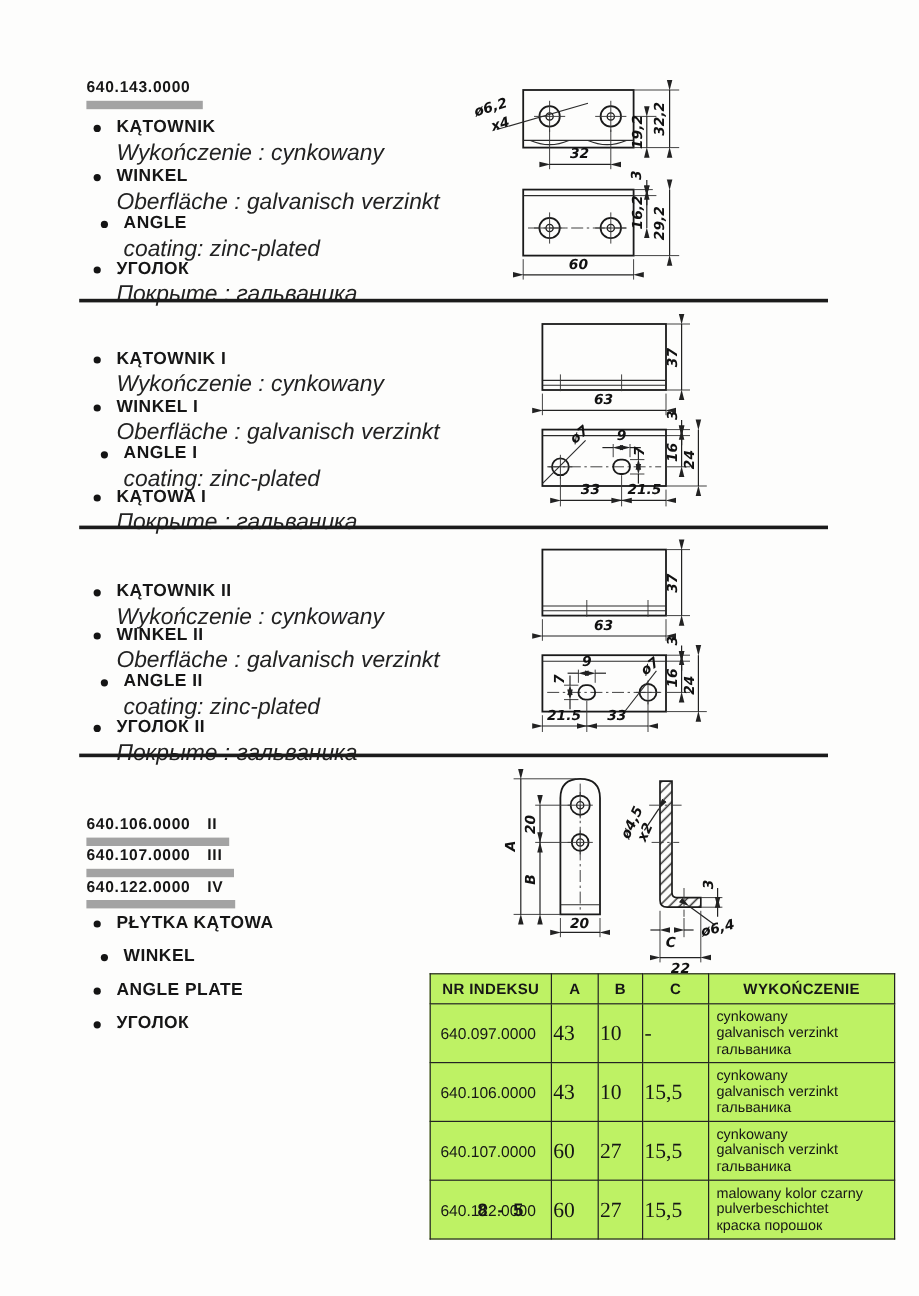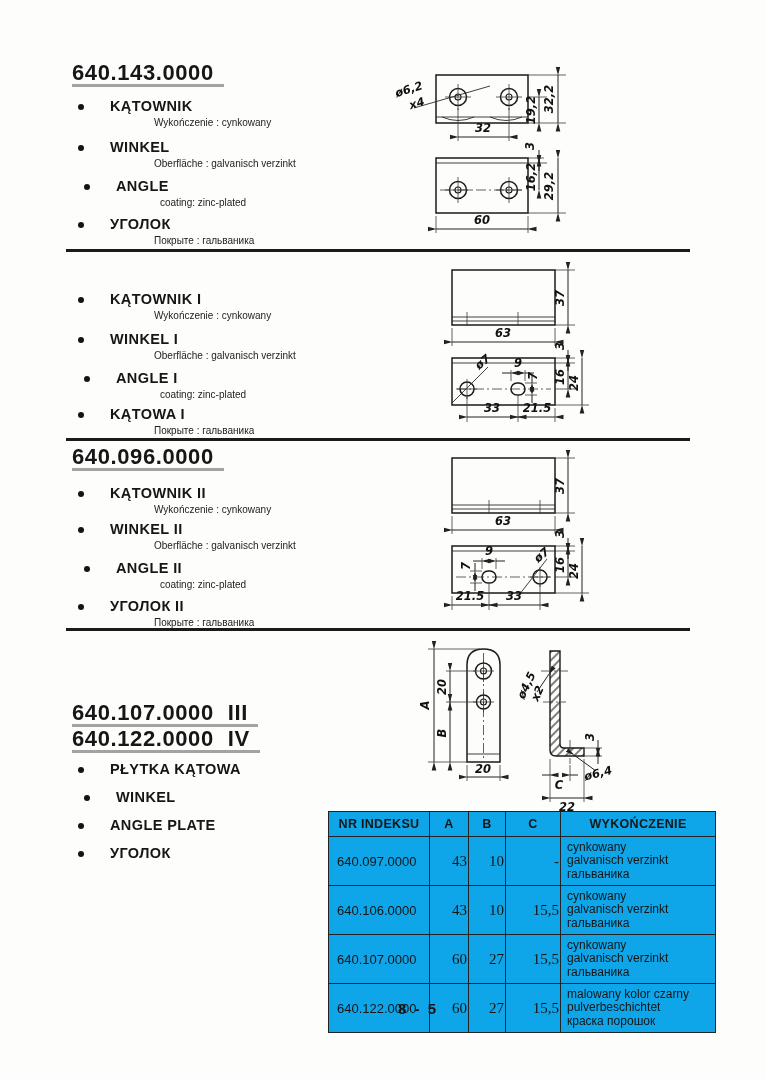--- a/index.html
+++ b/index.html
@@ -2,46 +2,46 @@
 <html><head>
 <meta charset="utf-8">
 <style>
   html,body { margin:0; padding:0; background:#e8e8e8; }
   .page {
     position:relative; width:766px; height:1080px; margin:0 auto;
     background:#fdfdfc; color:#161616; overflow:hidden;
     font-family:"Liberation Sans", sans-serif;
   }
   .code-head {
-    position:absolute; font-weight:bold; font-size:22px; letter-spacing:.6px;
-    border-bottom:3px solid #a3a3a3; padding:0 10px 1px 0; line-height:21px;
+    position:absolute; font-weight:bold; font-size:13px; letter-spacing:.6px;
+    border-bottom:7px solid #a3a3a3; padding:0 10px 1px 0; line-height:21px;
     white-space:nowrap;
   }
   .code-suffix { margin-left:14px; }
-  .item { position:absolute; display:flex; gap:26px; }
+  .item { position:absolute; display:flex; gap:13px; }
   .dot { width:6px; height:6px; border-radius:50%; background:#141414; margin-top:5px; flex:none; }
   .it-title { font-weight:bold; font-size:14.5px; letter-spacing:.4px; line-height:15px; white-space:nowrap; }
-  .it-sub { font-size:10px; margin-top:3px; color:#222; white-space:nowrap;margin-left:44px; }
+  .it-sub { font-style:italic; font-size:19px; margin-top:3px; color:#222; white-space:nowrap; }
   .rule { position:absolute; left:66px; width:624px; height:2.5px; background:#1b1b1b; }
   svg.drawing { position:absolute; overflow:visible; }
   .o   { fill:none; stroke:#1a1a1a; stroke-width:1.5; }
   .o2  { fill:none; stroke:#1a1a1a; stroke-width:1.1; }
   .thin{ fill:none; stroke:#2a2a2a; stroke-width:.9; }
   .ext { fill:none; stroke:#3a3a3a; stroke-width:.8; }
   .dim { fill:none; stroke:#222; stroke-width:1; marker-start:url(#arr); marker-end:url(#arr); }
   .dime{ fill:none; stroke:#222; stroke-width:1; marker-end:url(#arr); }
   .center { fill:none; stroke:#3a3a3a; stroke-width:.8; stroke-dasharray:10 3 2 3; }
   text.dm { font:italic bold 11.5px "DejaVu Sans", sans-serif; fill:#111; text-anchor:middle; }
   .tablewrap { position:absolute; left:328px; top:811px; }
-  table.parts { border-collapse:collapse; background:#0ea5e9; }
+  table.parts { border-collapse:collapse; background:#bef264;margin-left:30px; }
   .parts th, .parts td { border:1.7px solid #232323; }
   .parts th { font-size:12.5px; font-weight:bold; letter-spacing:.3px; height:22px; padding:1px 6px; }
   .parts td { height:44px; }
   td.nr  { font-size:13px; padding:0 4px 0 8px; width:88px; }
-  td.num { font-family:"Liberation Serif", serif; font-size:15px; text-align:right; }
+  td.num { font-family:"Liberation Serif", serif; font-size:18px; text-align:left; }
   td.ca { width:36px; } td.cb { width:34px;border-radius:14px; } td.cc { width:52px; }
   td.fin { font-size:12px; line-height:13.5px; padding:2px 6px; width:142px; }
   .footer { position:absolute; left:398px; top:1000px; font-weight:bold; font-size:15px; letter-spacing:2px; }
 </style>
 </head>
 <body>
 
 <div class="page">
 
   <svg width="0" height="0" style="position:absolute">
@@ -218,23 +218,20 @@
       <path class="ext" d="M23,133 V158 M74,132 V158 M111,144 V158"></path>
       <line class="dim" x1="23" y1="153" x2="74" y2="153"></line>
       <text class="dm" x="48" y="148">33</text>
       <line class="dim" x1="74" y1="153" x2="111" y2="153"></line>
       <text class="dm" x="93" y="148">21.5</text>
     </g>
   </svg>
 
   <div class="rule" style="top:438px"></div>
 
-  <div class="code-head" style="left:72px; top:446px">
-    <span>640.096.0000</span>
-  </div>
 
   <div class="item" style="left:78px; top:486px">
     <span class="dot"></span>
     <div>
         <div class="it-title">KĄTOWNIK II</div>
          <div class="it-sub">Wykończenie : cynkowany</div>
       </div>
   </div>
   <div class="item" style="left:78px; top:522px">
     <span class="dot"></span>
@@ -304,20 +301,23 @@
       <path class="ext" d="M8,144 V158 M45,132 V158 M96,133 V158"></path>
       <line class="dim" x1="8" y1="153" x2="45" y2="153"></line>
       <text class="dm" x="26" y="148">21.5</text>
       <line class="dim" x1="45" y1="153" x2="96" y2="153"></line>
       <text class="dm" x="70" y="148">33</text>
     </g>
   </svg>
 
   <div class="rule" style="top:628px"></div>
 
+  <div class="code-head" style="left:72px; top:676px">
+    <span>640.106.0000</span><span class="code-suffix">II</span>
+  </div>
   <div class="code-head" style="left:72px; top:702px">
     <span>640.107.0000</span><span class="code-suffix">III</span>
   </div>
   <div class="code-head" style="left:72px; top:728px">
     <span>640.122.0000</span><span class="code-suffix">IV</span>
   </div>
 
   <div class="item" style="left:78px; top:762px">
     <span class="dot"></span>
     <div>

